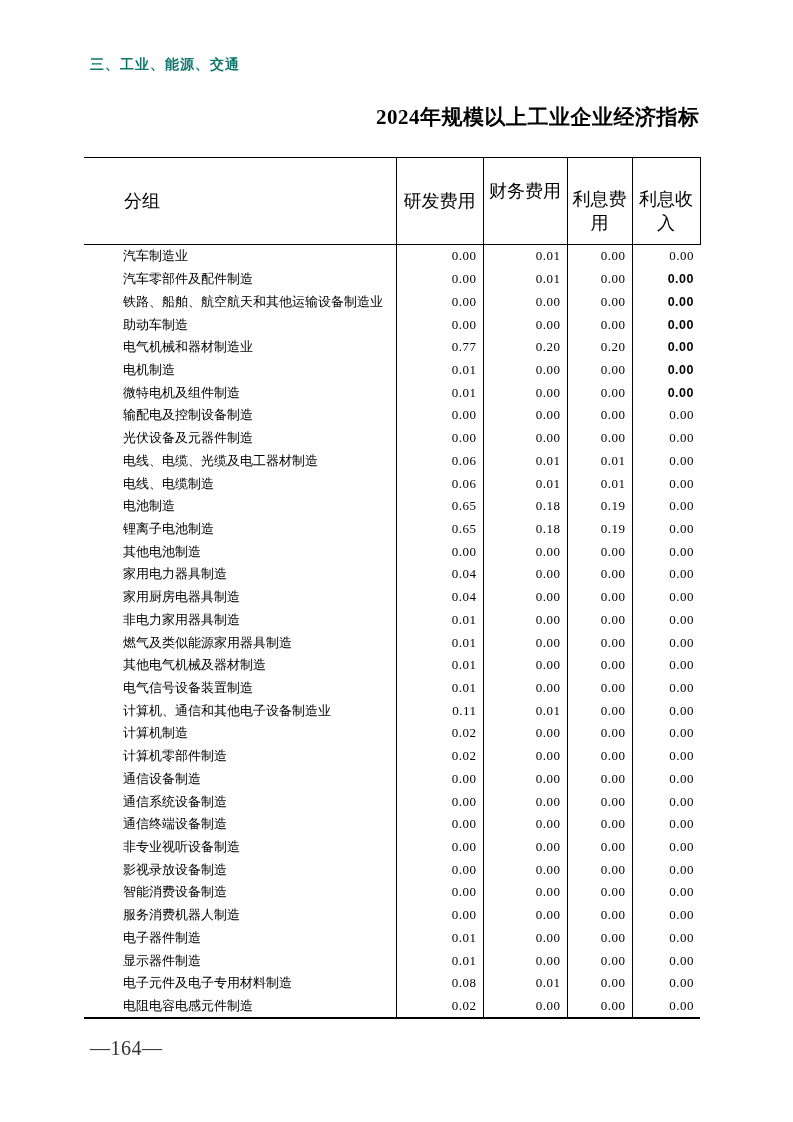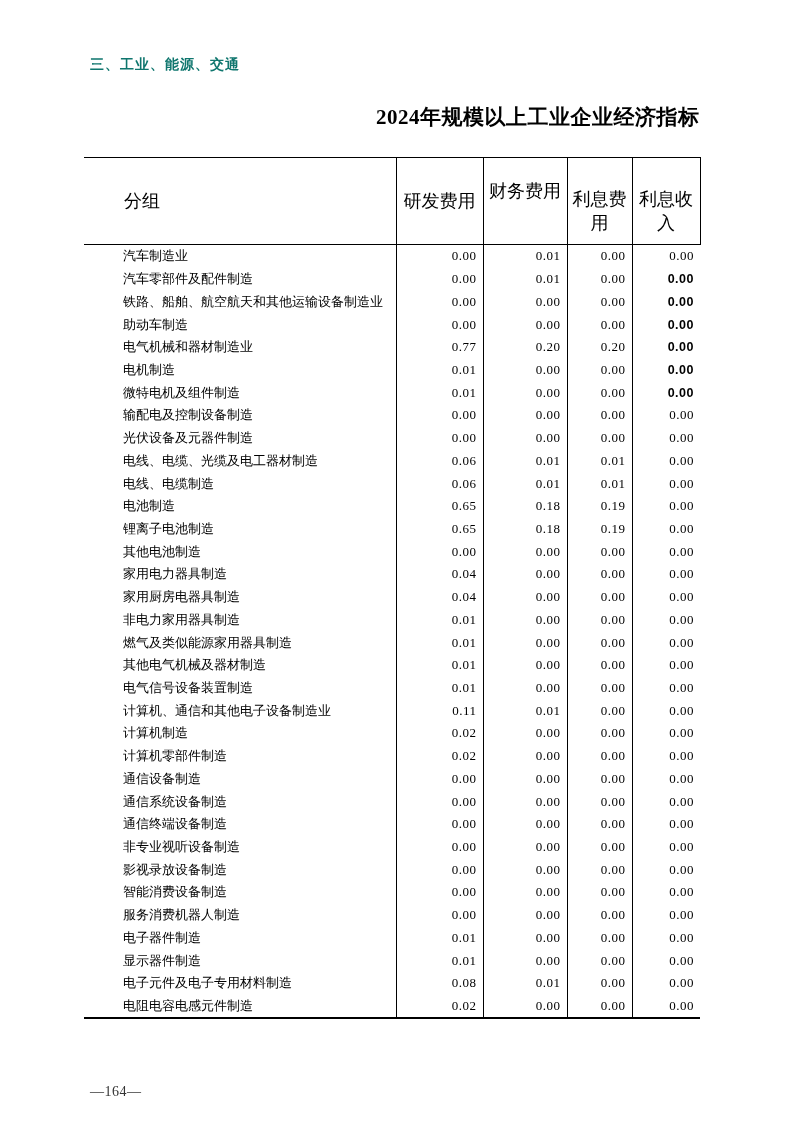--- a/index.html
+++ b/index.html
@@ -75,22 +75,22 @@
     padding-right: 6px;
     letter-spacing: 0.5px;
   }
   tbody td.value-cell.bold-val {
     font-family: "Liberation Sans", "DejaVu Sans", sans-serif;
     font-weight: 700;
     font-size: 12.5px;
   }
   .page-number {
     position: absolute;
-    left: 90px; top: 1084px;
-    font-size: 14px;
+    left: 90px; top: 1037px;
+    font-size: 20px;
     color: #333;
     letter-spacing: 0.5px;
     text-align: center;
   }
 </style>
 </head>
 <body>
 
 <div class="section-header" style="color: #0f766e;">三、工业、能源、交通</div>
 

